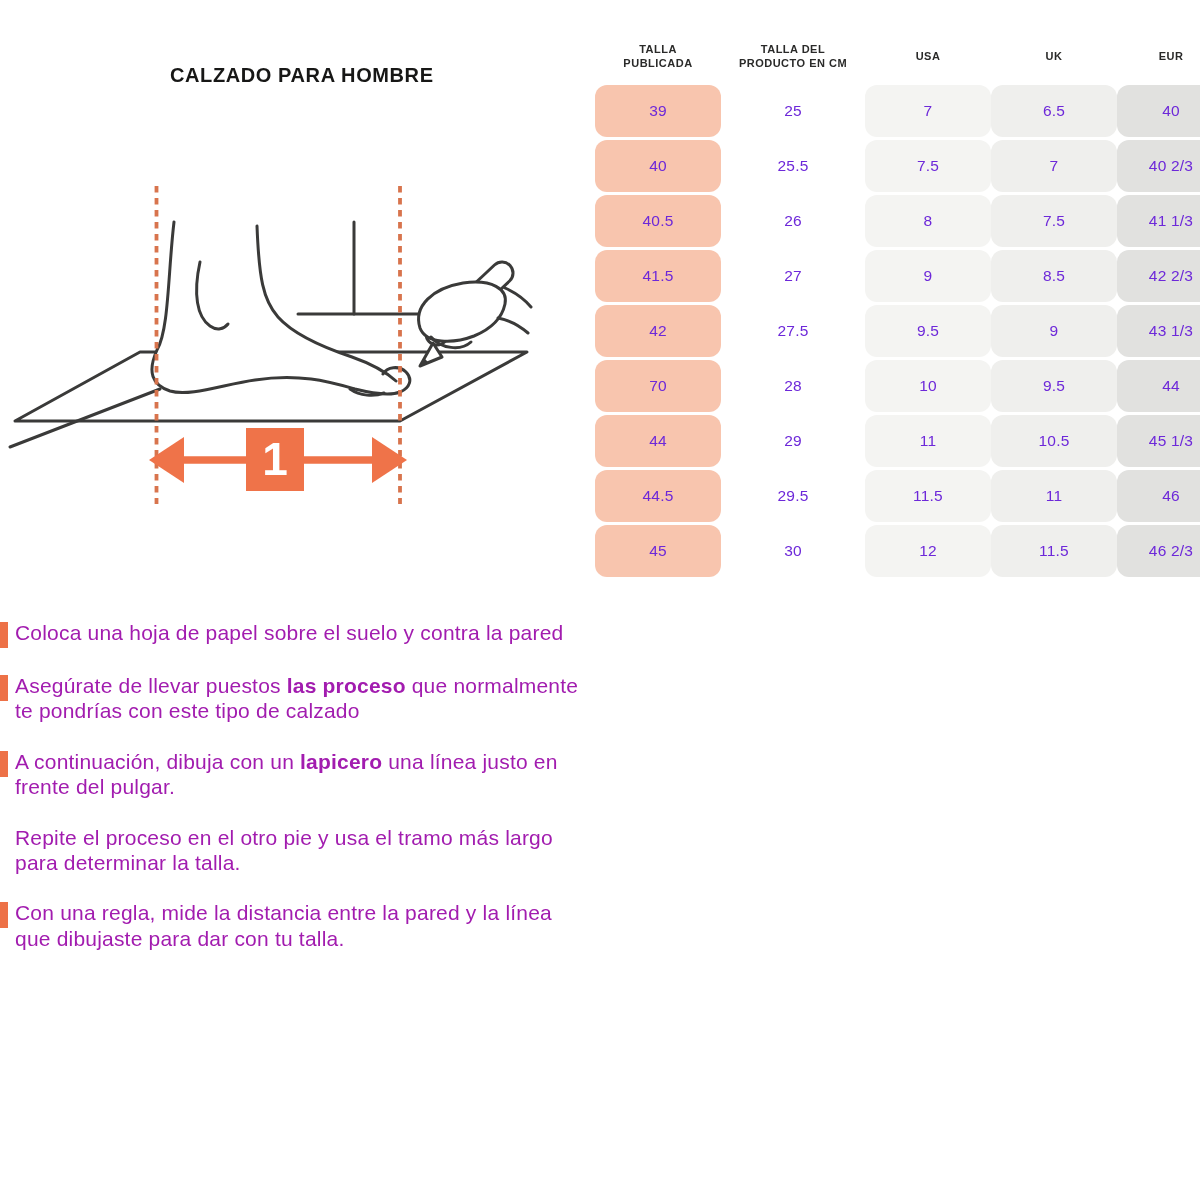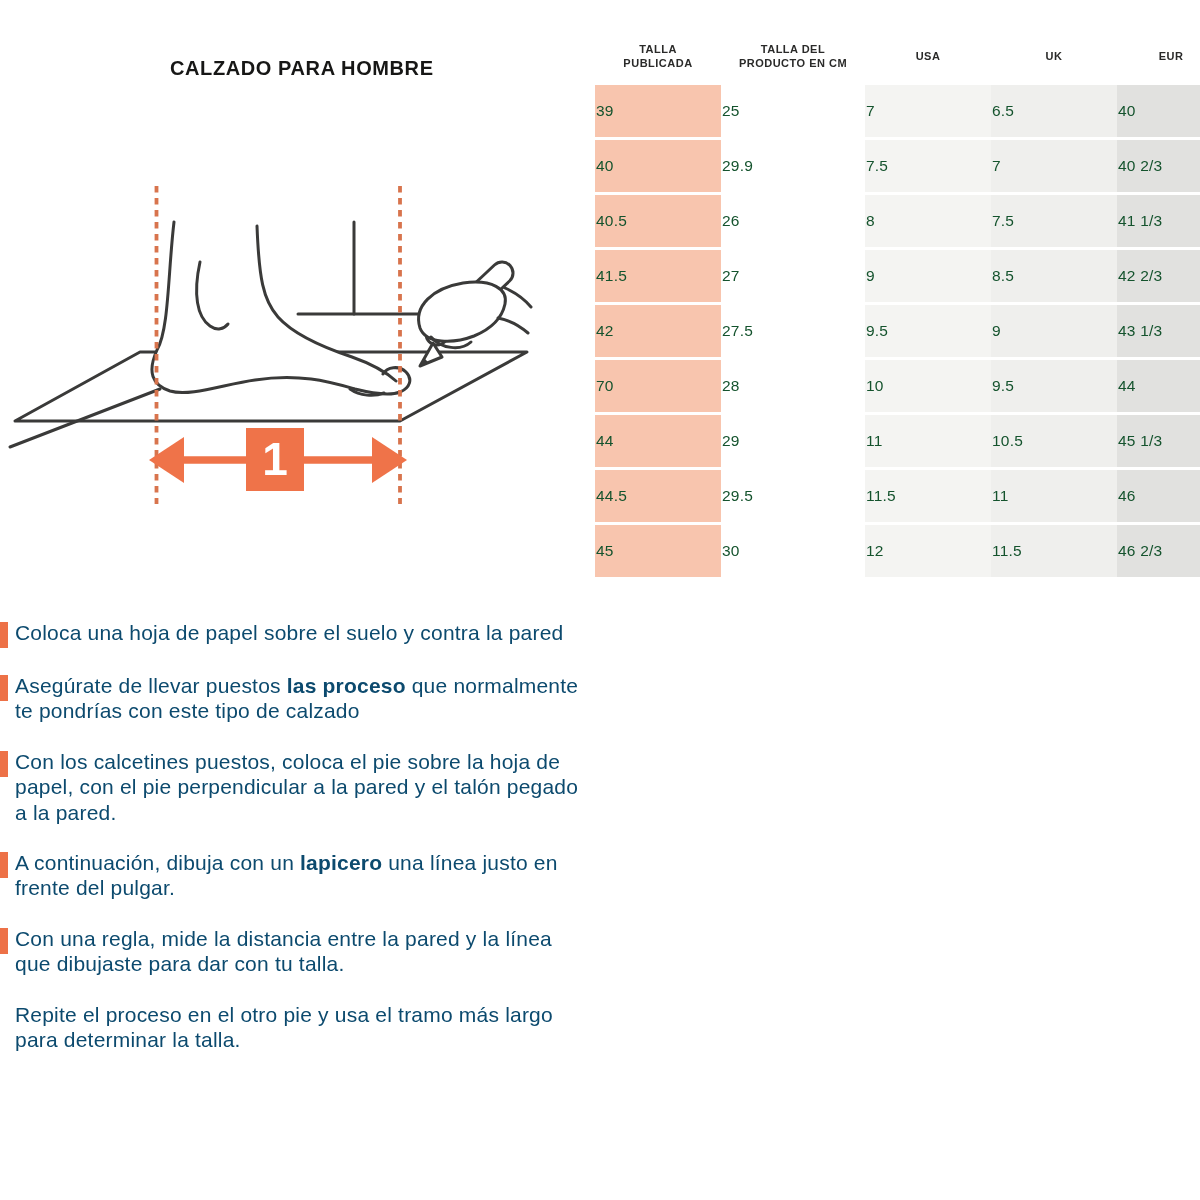--- a/index.html
+++ b/index.html
@@ -1,52 +1,52 @@
 <!DOCTYPE html>
 <html><head>
 <meta charset="utf-8">
 <style>
   html,body{margin:0;padding:0;}
   body{
     width:1200px;height:1200px;background:#ffffff;position:relative;
     font-family:"Liberation Sans", sans-serif;overflow:hidden;
   }
   .page-title{
-    position:absolute;left:170px;top:44px;
+    position:absolute;left:170px;top:51px;
     font-size:20px;font-weight:bold;letter-spacing:.6px;color:#171716;
   }
   
   .illus{position:absolute;left:0;top:180px;}
   .ln{fill:none;stroke:#3a3a39;stroke-width:3;stroke-linecap:round;stroke-linejoin:round;}
   .fillwhite{fill:#ffffff;stroke:none;}
   .dash{fill:none;stroke:#d8744d;stroke-width:3.8;stroke-dasharray:6.5 5.5;}
   .orange{fill:#ef7349;}
   .oshaft{stroke:#ef7349;stroke-width:7.5;}
   .step-num{
     font-family:"Liberation Sans", sans-serif;font-weight:bold;font-size:46px;fill:#ffffff;
   }
   
   .instructions{position:absolute;left:0;top:620px;width:592px;}
   .instr-item{display:flex;margin-bottom:25px;}
   .instr-item.no-bullet{padding-left:15px;}
   .bullet-bar{flex:0 0 8px;height:26px;background:#ed7147;margin-right:7px;margin-top:2px;}
-  .instr-text{font-size:21px;line-height:25.4px;letter-spacing:.2px;color:#0c4a6e;}
+  .instr-text{font-size:21px;line-height:25.4px;letter-spacing:.2px;color:#a21caf;}
   .instr-text .bold{font-weight:bold;}
   
   .size-table{
     position:absolute;left:570px;top:27px;width:630px;
     border-collapse:separate;border-spacing:0 3px;table-layout:fixed;padding-left:25px;
   }
   .size-table th{
     height:50px;vertical-align:middle;text-align:center;
     font-size:11px;font-weight:bold;letter-spacing:.5px;line-height:14px;color:#2a2a29;
   }
   .size-table td{
-    height:50px;vertical-align:middle;text-align:left;
-    font-size:15.5px;color:#14532d;letter-spacing:.2px;
+    height:50px;vertical-align:middle;text-align:center;
+    font-size:15.5px;color:#6d28d9;letter-spacing:.2px;border-radius:12px;
   }
   td.c0{background:#f8c5ae;}
   td.c1{background:#ffffff;}
   td.c2{background:#f4f4f2;}
   td.c3{background:#efefed;}
   td.c4{background:#e1e1df;}
 </style>
 </head>
 <body>
 
@@ -105,32 +105,28 @@
     <div class="instr-item">
       <span class="bullet-bar"></span>
       <div class="instr-text"><span>Coloca una hoja de papel sobre el suelo y contra la pared</span></div>
     </div>
     <div class="instr-item">
       <span class="bullet-bar"></span>
       <div class="instr-text"><span>Asegúrate de llevar puestos </span><span class="bold">las proceso</span><span> que normalmente te pondrías con este tipo de calzado</span></div>
     </div>
     <div class="instr-item">
       <span class="bullet-bar"></span>
-      <div class="instr-text"><span>Con los calcetines puestos, coloca el pie sobre la hoja de papel, con el pie perpendicular a la pared y el talón pegado a la pared.</span></div>
-    </div>
-    <div class="instr-item">
-      <span class="bullet-bar"></span>
       <div class="instr-text"><span>A continuación, dibuja con un </span><span class="bold">lapicero</span><span> una línea justo en frente del pulgar.</span></div>
-    </div>
-    <div class="instr-item">
-      <span class="bullet-bar"></span>
-      <div class="instr-text"><span>Con una regla, mide la distancia entre la pared y la línea que dibujaste para dar con tu talla.</span></div>
     </div>
     <div class="instr-item no-bullet">
       <div class="instr-text"><span>Repite el proceso en el otro pie y usa el tramo más largo para determinar la talla.</span></div>
+    </div>
+    <div class="instr-item">
+      <span class="bullet-bar"></span>
+      <div class="instr-text"><span>Con una regla, mide la distancia entre la pared y la línea que dibujaste para dar con tu talla.</span></div>
     </div>
   </div>
 
 <table class="size-table">
   <colgroup>
     <col style="width:126px">
       <col style="width:144px">
       <col style="width:126px">
       <col style="width:126px">
       <col style="width:108px">
@@ -159,21 +155,21 @@
   <tbody id="size-tbody">
       <tr>
         <td class="c0">39</td>
         <td class="c1">25</td>
         <td class="c2">7</td>
         <td class="c3">6.5</td>
         <td class="c4">40</td>
       </tr>
       <tr>
         <td class="c0">40</td>
-        <td class="c1">29.9</td>
+        <td class="c1">25.5</td>
         <td class="c2">7.5</td>
         <td class="c3">7</td>
         <td class="c4">40 2/3</td>
       </tr>
       <tr>
         <td class="c0">40.5</td>
         <td class="c1">26</td>
         <td class="c2">8</td>
         <td class="c3">7.5</td>
         <td class="c4">41 1/3</td>

